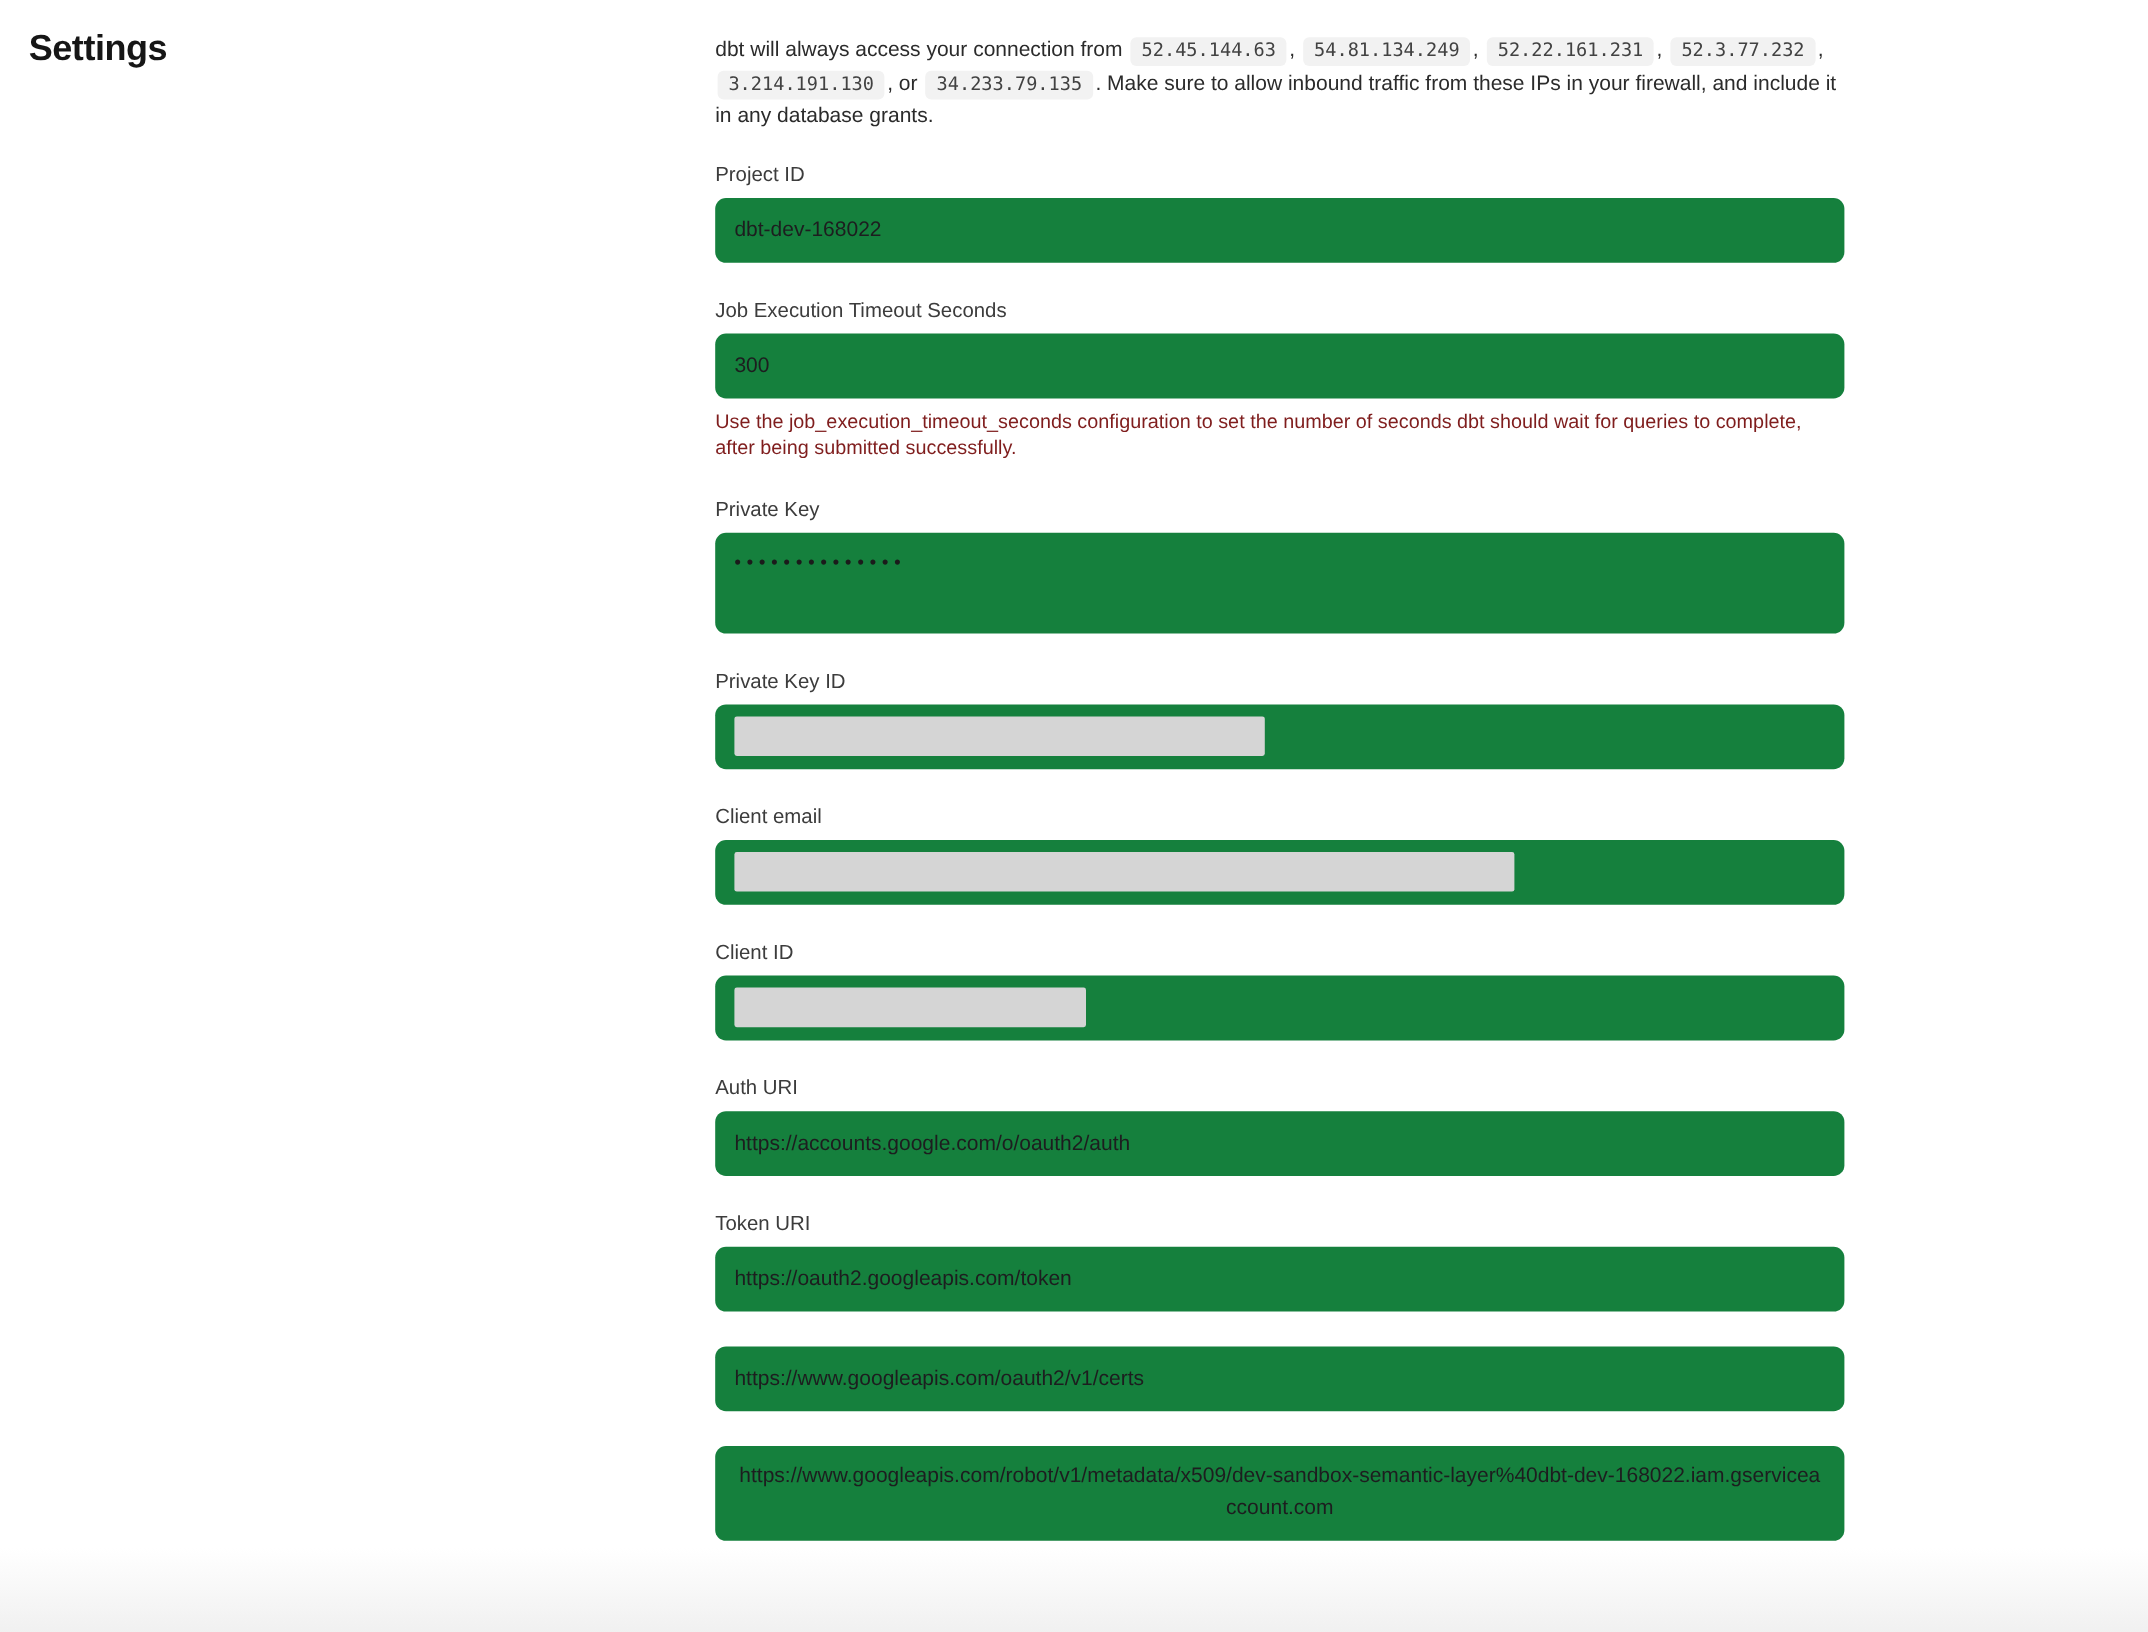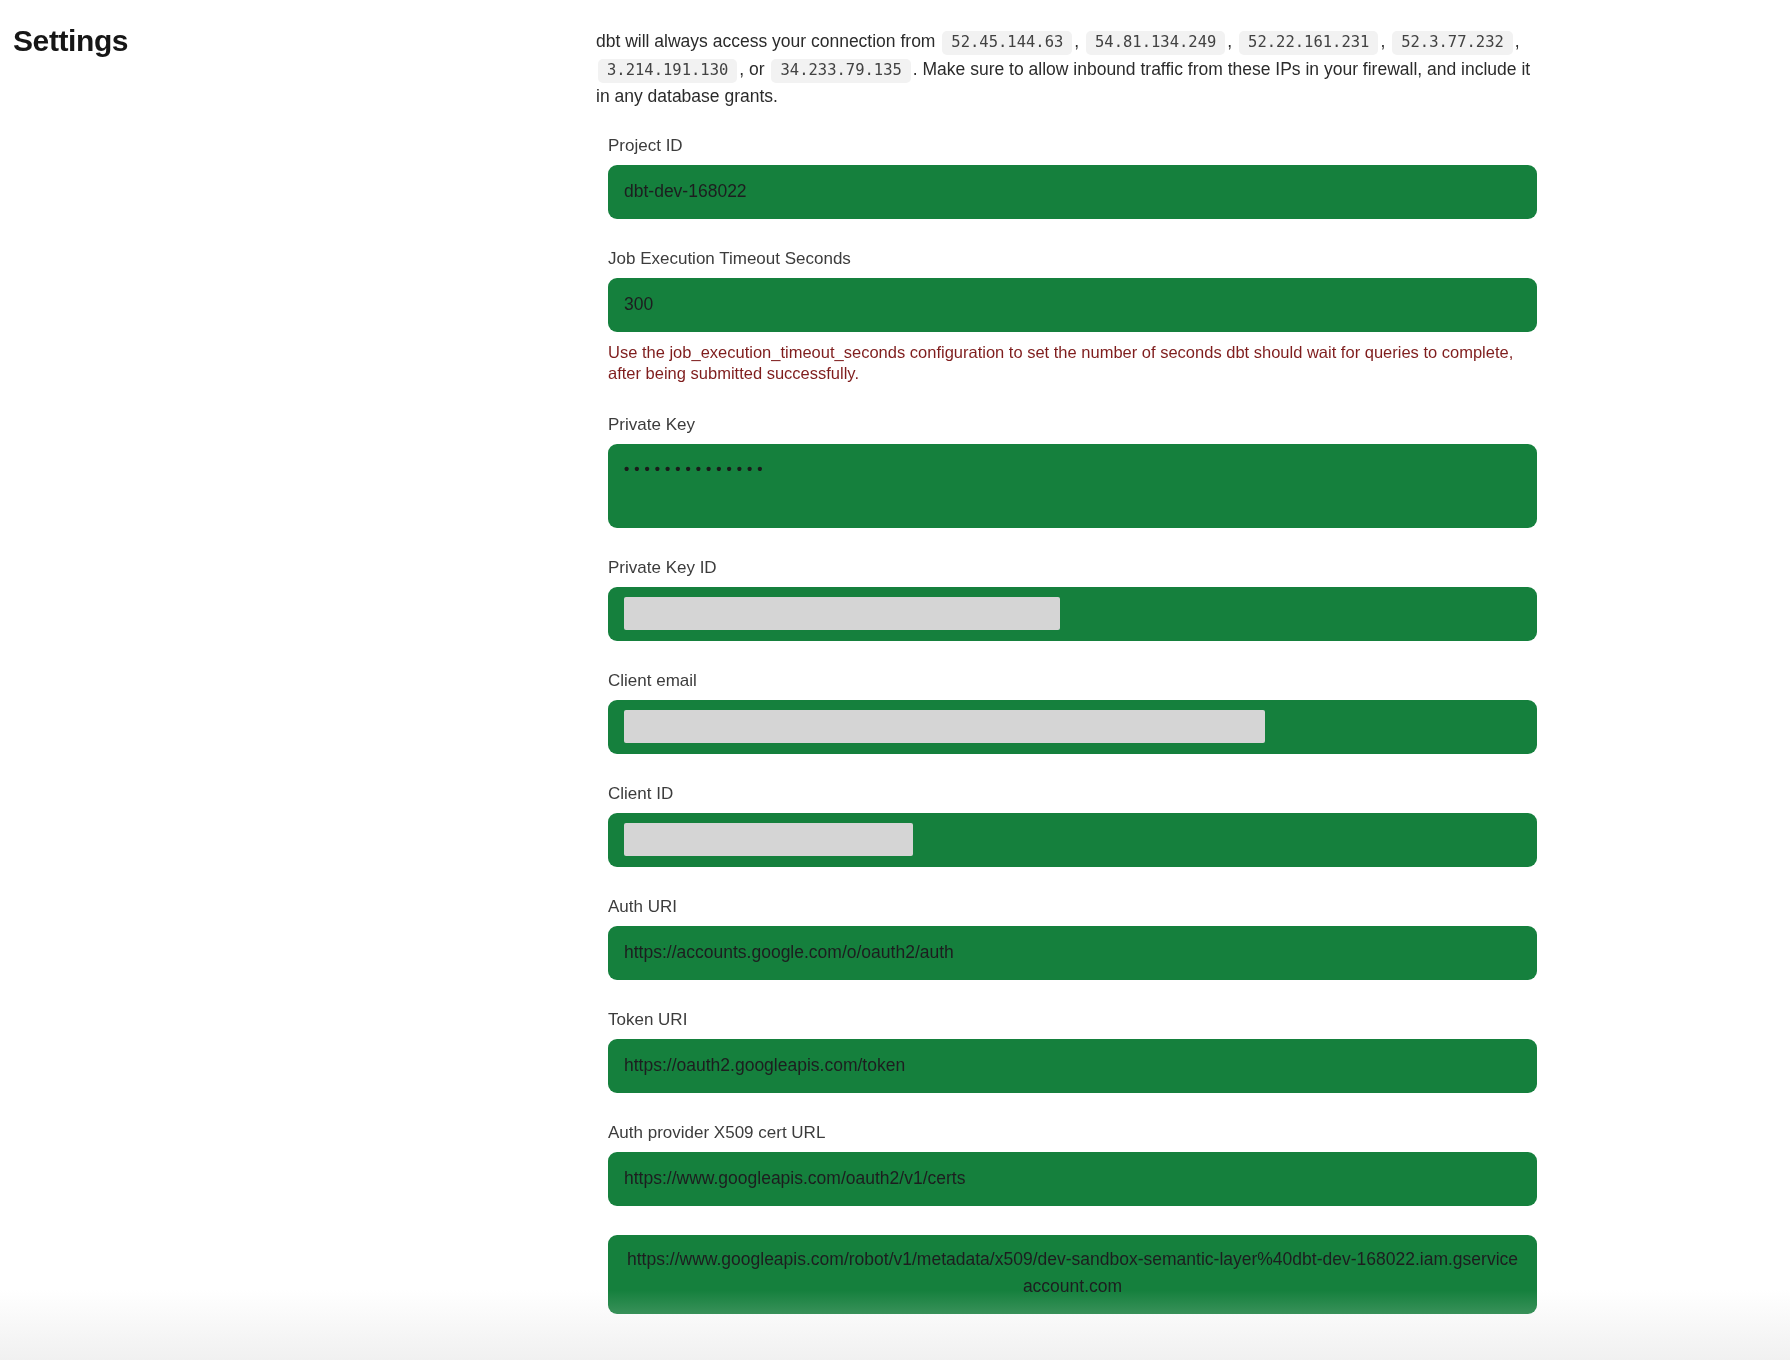--- a/index.html
+++ b/index.html
@@ -4,40 +4,40 @@
 <style>
   * { box-sizing: border-box; }
   html,body { margin:0; padding:0; }
   body {
     width:1790px; height:1360px; position:relative; overflow:hidden;
     background:#ffffff;
     font-family:"Liberation Sans", sans-serif;
     -webkit-font-smoothing:antialiased;
   }
   .page-title {
-    position:absolute; left:13px; top:24px;
+    position:absolute; left:24px; top:24px;
     font-size:30px; font-weight:700; letter-spacing:-0.4px; color:#161616;
     margin:0;
   }
   .content {
     position:absolute; left:596px; top:28px; width:941px;
   }
   .intro {
     margin:0 0 24px 0;
     font-size:17.5px; line-height:27.5px; color:#2b2b2b;
   }
   .intro .chip {
     display:inline-block;
     background:#f2f2f2; border-radius:5px;
     padding:0px 9px 1px 9px; margin:0 2px;
     font-family:"DejaVu Sans Mono", monospace;
     font-size:15.5px; color:#424242; line-height:23px;
     white-space:nowrap;
   }
-  .field { margin-bottom:29px;margin-left:12px; }
+  .field { margin-bottom:29px; }
   .field-label {
     font-size:17px; font-weight:500; color:#3c3c3c;
     margin-bottom:9px; line-height:21px;
   }
   .field-box {
     background:#15803d; border-radius:9px;
     min-height:54px; width:100%;
     display:flex; align-items:center;
     padding:0 16px;
     font-size:17.5px; color:#1d1d1f;text-align:center;
@@ -118,21 +118,20 @@
           <span class="field-value">https://accounts.google.com/o/oauth2/auth</span>
         </div>
       </div>
       <div class="field">
         <div class="field-label">Token URI</div>
         <div class="field-box">
           <span class="field-value">https://oauth2.googleapis.com/token</span>
         </div>
       </div>
       <div class="field">
-        <div class="field-label">Auth provider X509 cert URL</div>
         <div class="field-box">
           <span class="field-value">https://www.googleapis.com/oauth2/v1/certs</span>
         </div>
       </div>
       <div class="field">
         <div class="field-box wrap"><span class="field-value">https://www.googleapis.com/robot/v1/metadata/x509/dev-sandbox-semantic-layer%40dbt-dev-168022.iam.gserviceaccount.com</span></div>
       </div>
     </div>
 </main>
 

